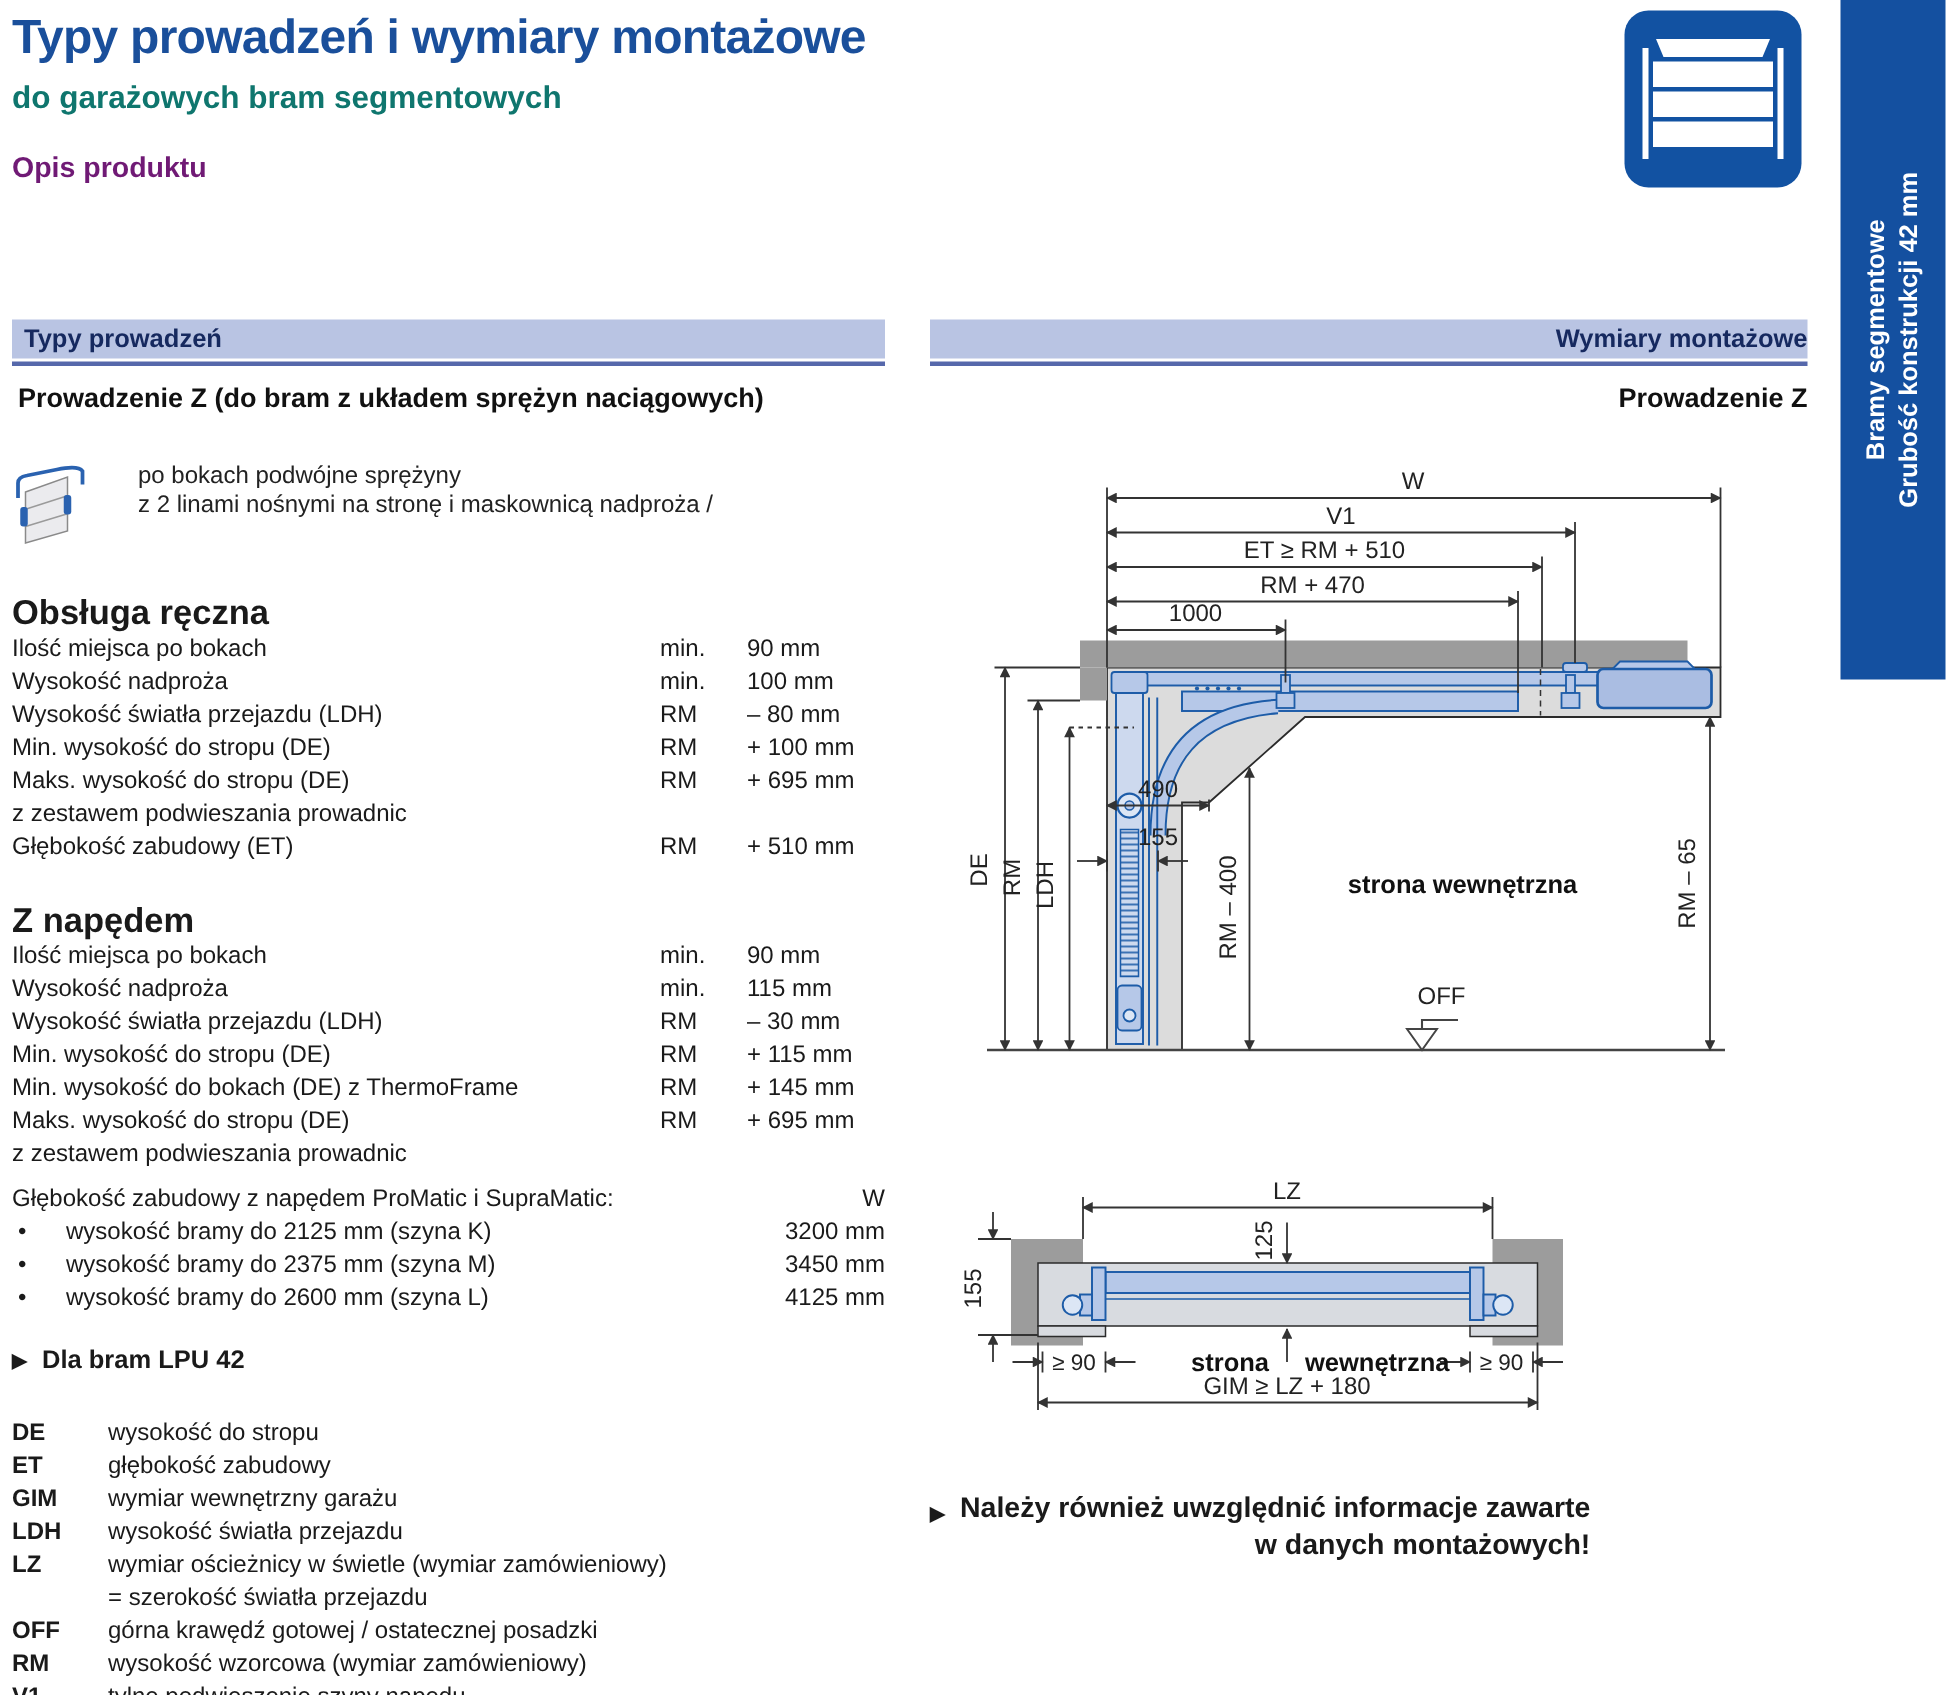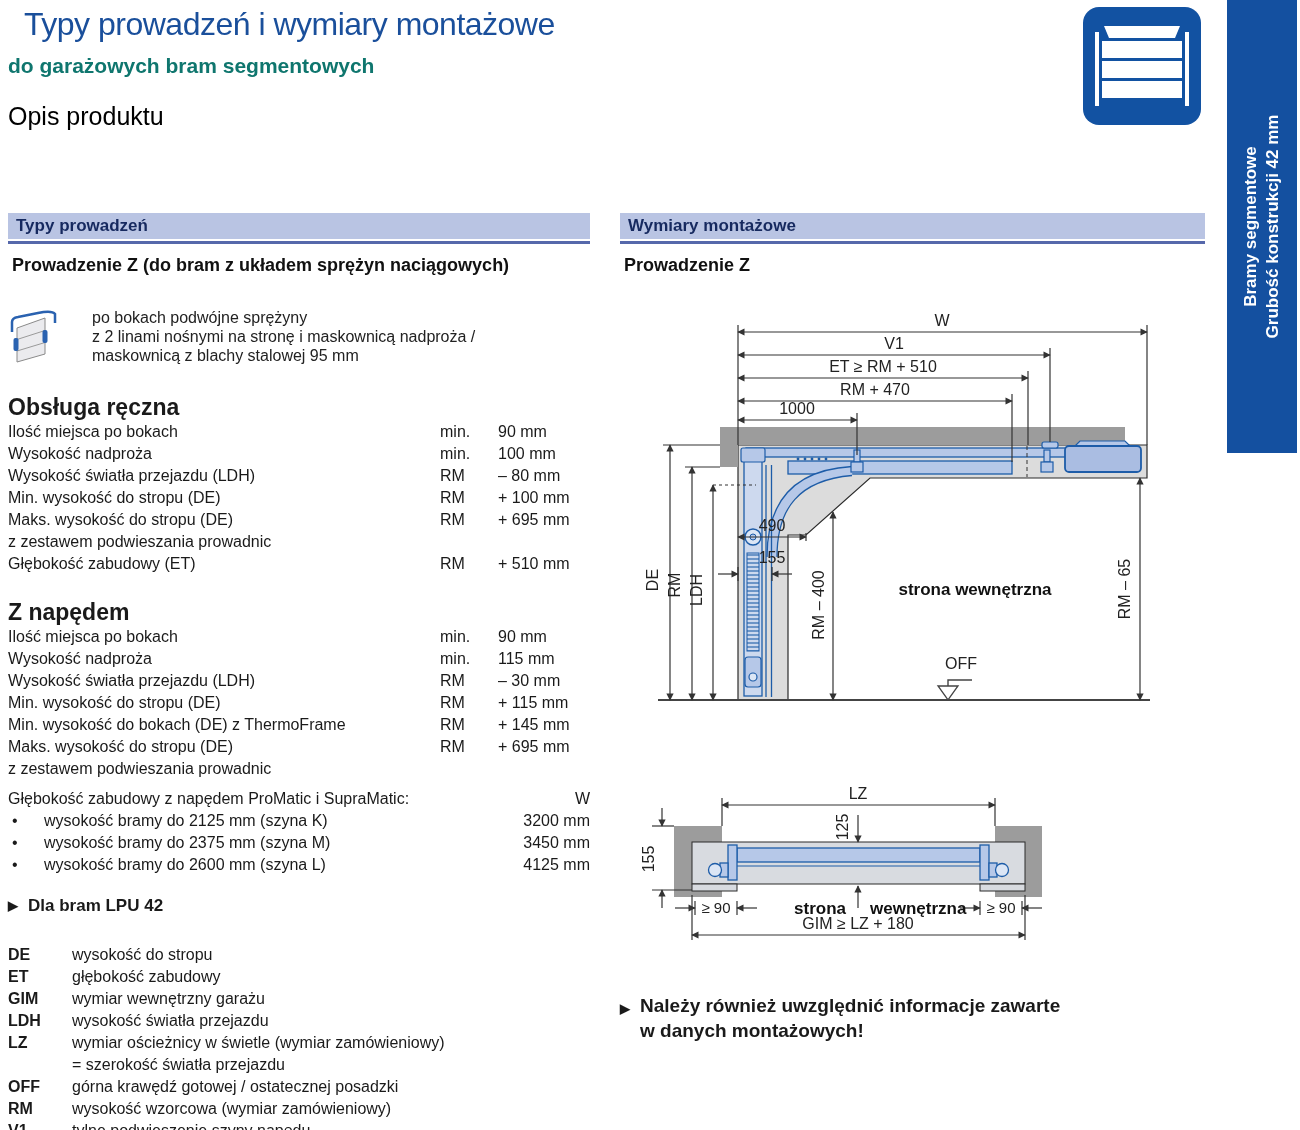--- a/index.html
+++ b/index.html
@@ -1,35 +1,35 @@
 <!DOCTYPE html>
 <html><head>
 <meta charset="utf-8">
 <style>
   html,body{margin:0;padding:0;background:#fff;}
   .page{position:relative;width:1300px;height:1130px;background:#fff;overflow:hidden;
         font-family:"Liberation Sans",sans-serif;color:#1a1a1a;}
   
-  .h-title{position:absolute;left:8px;top:6px;font-size:32px;font-weight:normal;color:#1a4f9b;letter-spacing:-0.5px;margin-left:16px;}
+  .h-title{position:absolute;left:8px;top:6px;font-size:32px;font-weight:bold;color:#1a4f9b;letter-spacing:-0.5px;}
   .h-sub{position:absolute;left:8px;top:54px;font-size:21px;font-weight:bold;color:#0f766e;}
-  .h-opis{position:absolute;left:8px;top:102px;font-size:25px;font-weight:normal;color:#000000;}
+  .h-opis{position:absolute;left:8px;top:102px;font-size:19px;font-weight:bold;color:#701a75;}
   .door-icon{position:absolute;left:1082px;top:6px;}
   
   .side-tab{position:absolute;left:1227px;top:0;width:70px;height:453px;background:#1450a0;}
   .side-tab-inner{position:absolute;left:0;top:0;width:453px;height:70px;
       transform:rotate(-90deg) translateX(-453px);transform-origin:top left;
       display:flex;flex-direction:column;justify-content:center;align-items:center;
       color:#fff;font-size:17px;font-weight:bold;line-height:22px;text-align:center;}
   
   .bar{height:26px;background:#b9c4e3;position:relative;margin-bottom:16px;}
   .bar span{display:block;padding-left:8px;line-height:26px;font-size:17px;font-weight:bold;color:#16295f;}
   .bar::after{content:"";position:absolute;left:0;right:0;bottom:-5px;height:3px;background:#5668ab;}
   
   .col-left{position:absolute;left:8px;top:213px;width:582px;}
-  .col-right{position:absolute;left:620px;top:213px;width:585px;}
+  .col-right{position:absolute;left:620px;top:213px;width:585px;text-align:right;}
   .lead{margin-top:9px;font-size:18px;font-weight:bold;color:#111;padding-left:4px;}
   .intro{display:flex;margin-top:30px;}
   .intro-icon{width:84px;flex:none;padding-top:2px;}
   .intro-text{font-size:16px;line-height:19px;color:#222;padding-top:2px;}
   .sec-head{margin-top:24px;font-size:23px;font-weight:bold;}
   .trow{display:flex;line-height:22px;font-size:16px;}
   .tlabel{flex:1;}
   .tref{width:58px;}
   .tval{width:92px;text-align:left;}
   .depth{margin-top:8px;}
@@ -95,21 +95,20 @@
           <line x1="9" y1="31.5" x2="37" y2="22.5" stroke="#9a9a9a" stroke-width="1"></line>
           <line x1="9" y1="43" x2="37" y2="34.5" stroke="#9a9a9a" stroke-width="1"></line>
           <rect x="5.5" y="30" width="5" height="13" rx="2" fill="#2a62b0"></rect>
           <rect x="34.5" y="22" width="5" height="13" rx="2" fill="#2a62b0"></rect>
           <path d="M4,24 L4,14 Q4,10 10,9 L30,5 Q44,2 47,6 L47,15" fill="none" stroke="#2a62b0" stroke-width="2.5"></path>
         </svg>
       </div>
       <div class="intro-text">
         <div>po bokach podwójne sprężyny</div>
         <div>z 2 linami nośnymi na stronę i maskownicą nadproża /</div>
-        <div>maskownicą z blachy stalowej 95 mm</div>
       </div>
     </div>
 
     <div class="sec-head">Obsługa ręczna</div>
     <div id="manual-rows">
         <div class="trow">
           <span class="tlabel">Ilość miejsca po bokach</span>
           <span class="tref">min.</span>
           <span class="tval">90 mm</span>
         </div>

